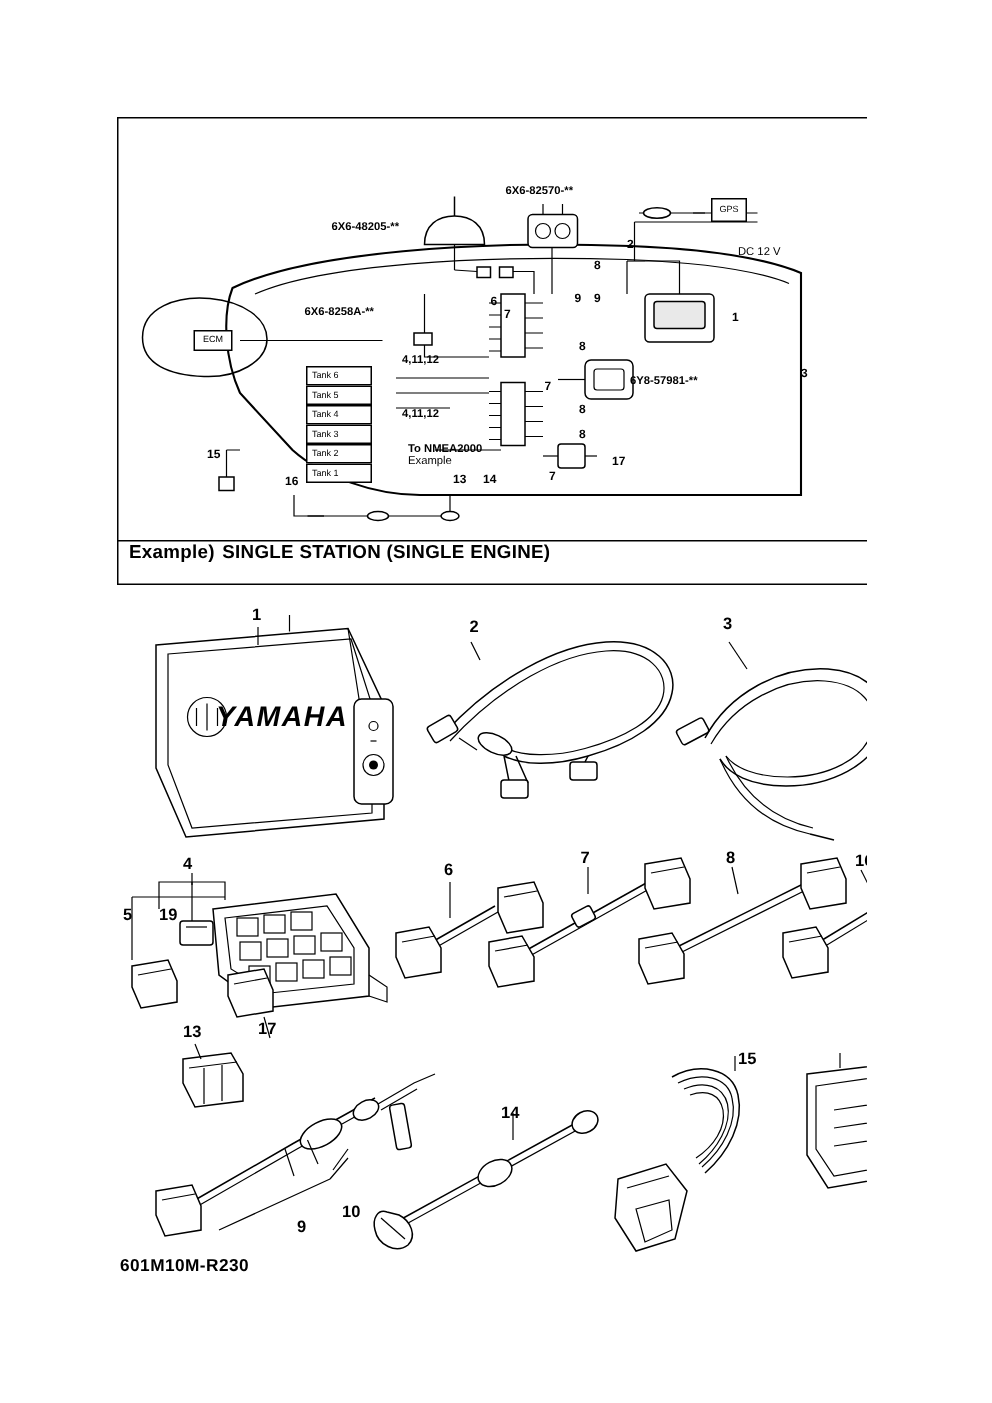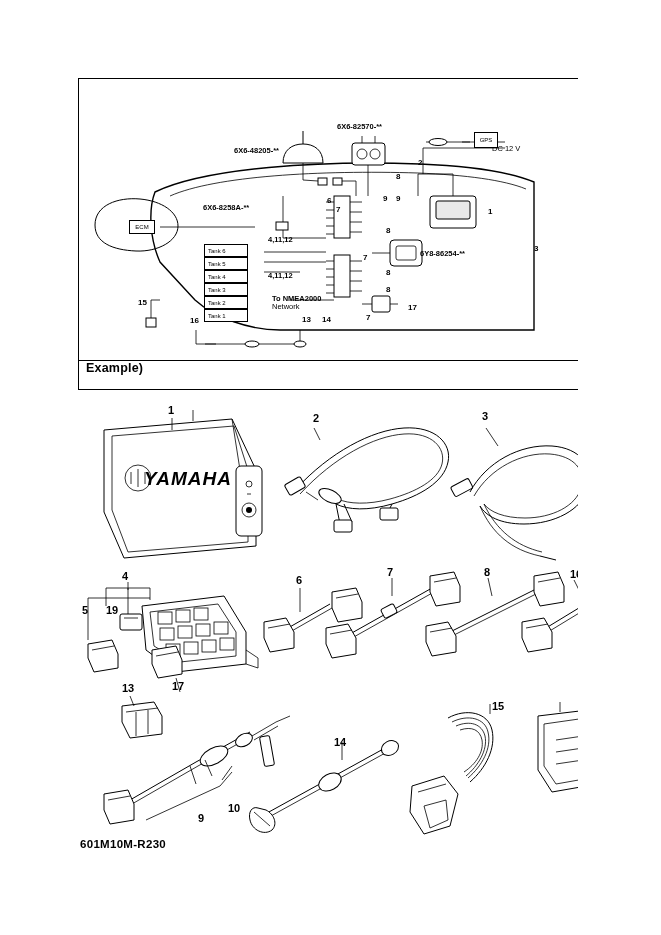--- a/index.html
+++ b/index.html
@@ -105,26 +105,26 @@
     <rect class="fillw" x="318" y="178" width="9" height="7"></rect>
     <rect class="fillw" x="333" y="178" width="9" height="7"></rect>
     <path class="thin" d="M303 180 L318 181"></path>
     <path class="thin" d="M342 181 L356 181 L356 196"></path>
     <path class="thin" d="M368 165 L368 196"></path>
     <path class="thin" d="M283 196 L283 238 L326 238"></path>
     <rect class="fillw" x="276" y="222" width="12" height="8"></rect>
   </svg>
 
   <div class="lbl b" style="left:337px;top:122px;">6X6-82570-**</div>
-  <div class="lbl b" style="left:221px;top:146px;margin-left:13px;">6X6-48205-**</div>
+  <div class="lbl b" style="left:221px;top:146px;">6X6-48205-**</div>
   <div class="lbl b" style="left:203px;top:203px;">6X6-8258A-**</div>
-  <div class="lbl b" style="left:420px;top:249px;">6Y8-86254-**</div>
-  <div class="lbl" style="left:492px;top:144px;">DC 12 V</div>
+  <div class="lbl b" style="left:420px;top:249px;">6Y8-57981-**</div>
+  <div class="lbl" style="left:492px;top:163px;">DC 12 V</div>
   <div class="lbl" style="left:272px;top:294px;font-weight:bold;">To NMEA2000</div>
-  <div class="lbl" style="left:272px;top:302px;">Network</div>
+  <div class="lbl" style="left:272px;top:302px;">Example</div>
 
   <div class="ecm" style="left:129px;top:220px;">
       <span>ECM</span>
     </div>
   <div class="gpsbox" style="left:474px;top:132px;">
       <span>GPS</span>
     </div>
 
   <div class="tank" style="left:204px;top:244px;">
       <span>Tank 6</span>
@@ -162,20 +162,21 @@
   <div class="numS" style="left:322px;top:315px;">14</div>
   <div class="numS" style="left:138px;top:298px;">15</div>
   <div class="numS" style="left:190px;top:316px;">16</div>
   <div class="numS" style="left:408px;top:303px;">17</div>
   <div class="lbl b" style="left:268px;top:235px;">4,11,12</div>
   <div class="lbl b" style="left:268px;top:271px;">4,11,12</div>
 
   <div class="frame-caption">
     <span class="ex">Example)</span>
     <span style="width:5px;"></span>
+    <span>SINGLE STATION (SINGLE ENGINE)</span>
   </div>
 
   <svg width="661" height="935">
 
     <path class="fillw" d="M104 430 L232 419 L256 470 L256 546 L124 558 L104 512 Z"></path>
     <path class="thin" d="M232 419 L240 470 L256 470"></path>
     <path class="thin" d="M112 436 L234 426 L248 470 L248 542 L128 552 L112 510 Z"></path>
     <rect class="fillw" x="236" y="466" width="26" height="70" rx="5"></rect>
     <circle class="thin" cx="249" cy="510" r="7"></circle>
     <circle class="fillb" cx="249" cy="510" r="3"></circle>

